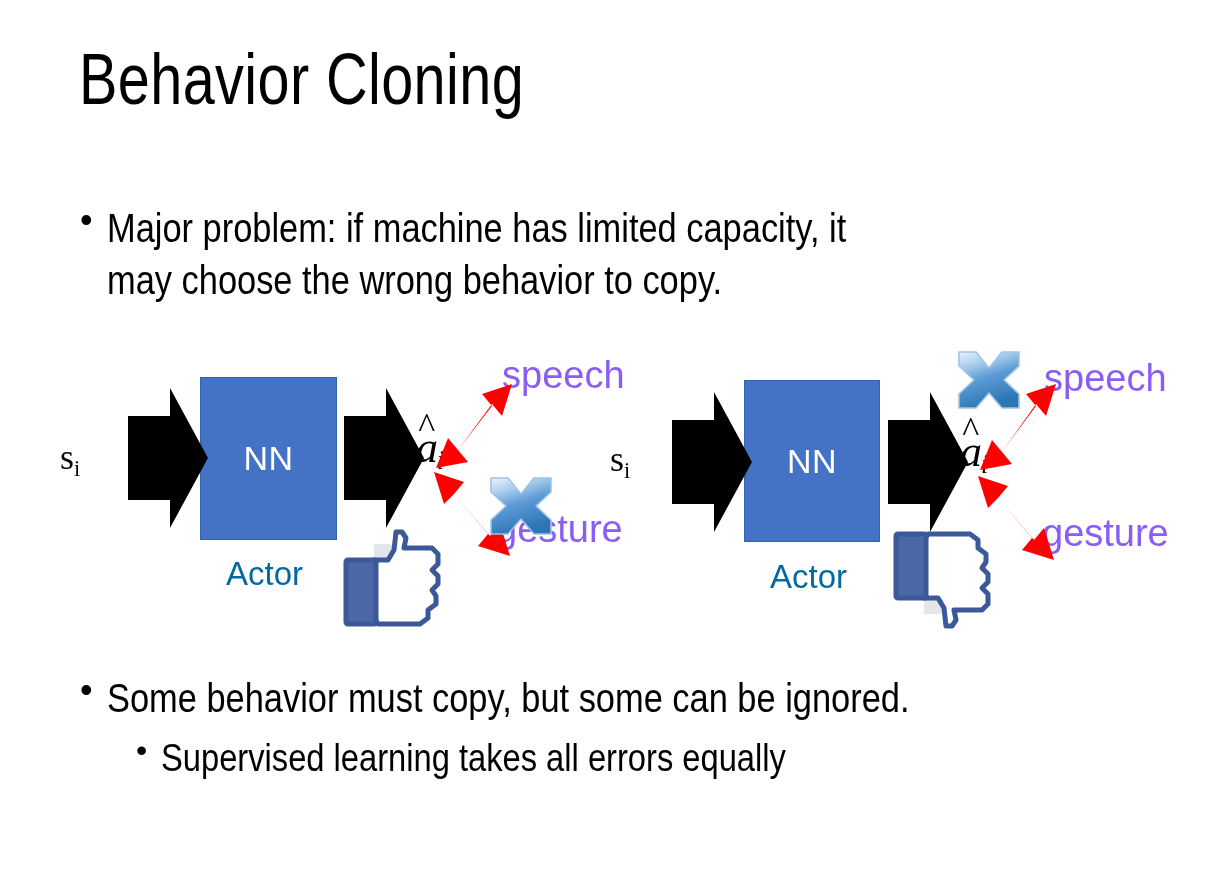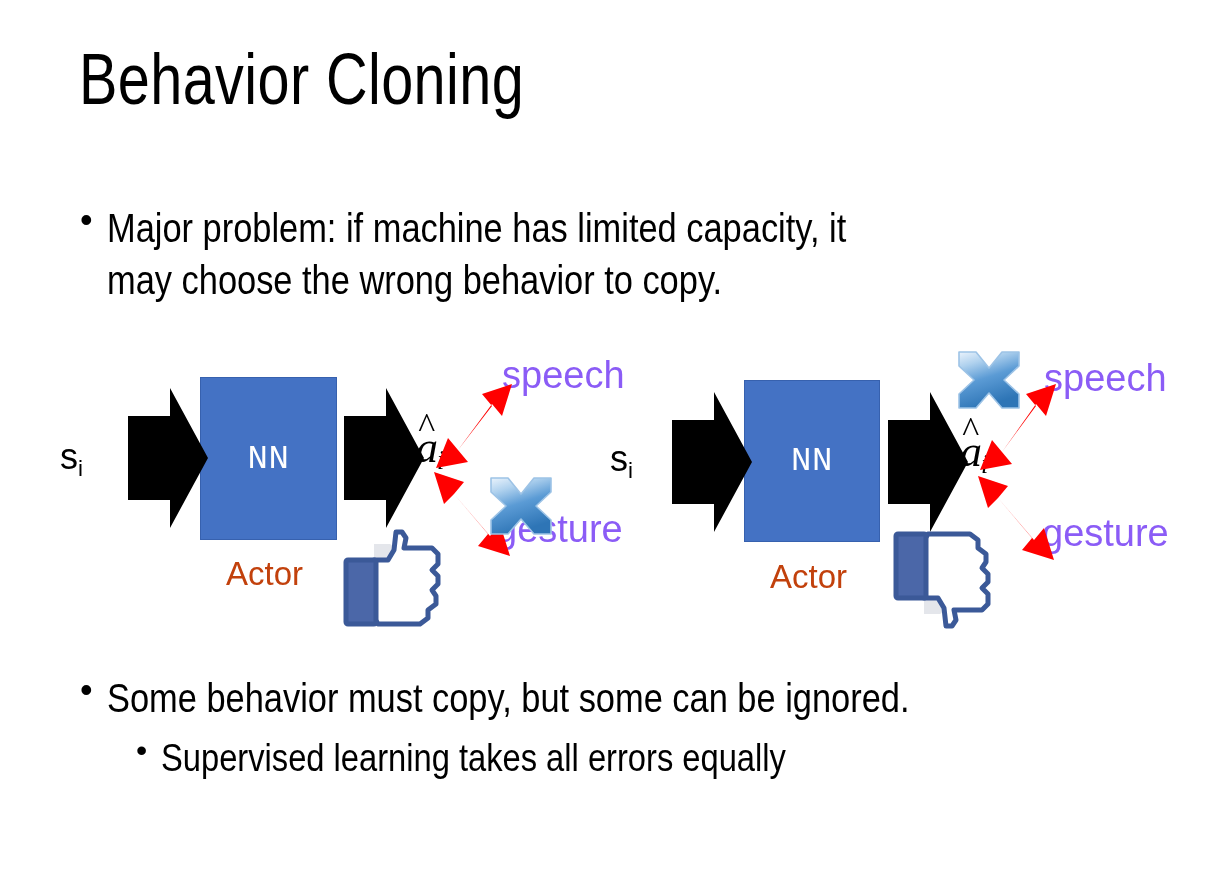--- a/index.html
+++ b/index.html
@@ -88,28 +88,28 @@
     background: #4472C4;
     border: 1.5px solid #3761AE;
     box-sizing: border-box;
     display: flex;
     align-items: center;
     justify-content: center;
   }
   .nn-label {
     color: #ffffff;
     font-size: 34px;
-    font-family: Liberation Mono, monospace;
+    font-family: Liberation Sans, sans-serif;
     letter-spacing: 0.5px;
   }
 
   .state-label {
     position: absolute;
     font-size: 36px;
-    font-family: Liberation Sans, sans-serif;
+    font-family: Liberation Serif, serif;
     color: #000;
   }
   .state-label sub {
     font-size: 0.62em;
     vertical-align: baseline;
     position: relative;
     top: 0.30em;
   }
 
   .action-label {
@@ -125,21 +125,21 @@
     font-style: italic;
     position: relative;
     top: 0.28em;
     left: -0.04em;
   }
 
   .actor-label {
     position: absolute;
     font-size: 33px;
     font-family: "Liberation Sans", sans-serif;
-    color: #c2410c;
+    color: #0369a1;
   }
 
   .modality-label {
     position: absolute;
     font-size: 38px;
     font-family: "Liberation Sans", sans-serif;
     color: #8b5cf6;
     white-space: nowrap;
   }
 

